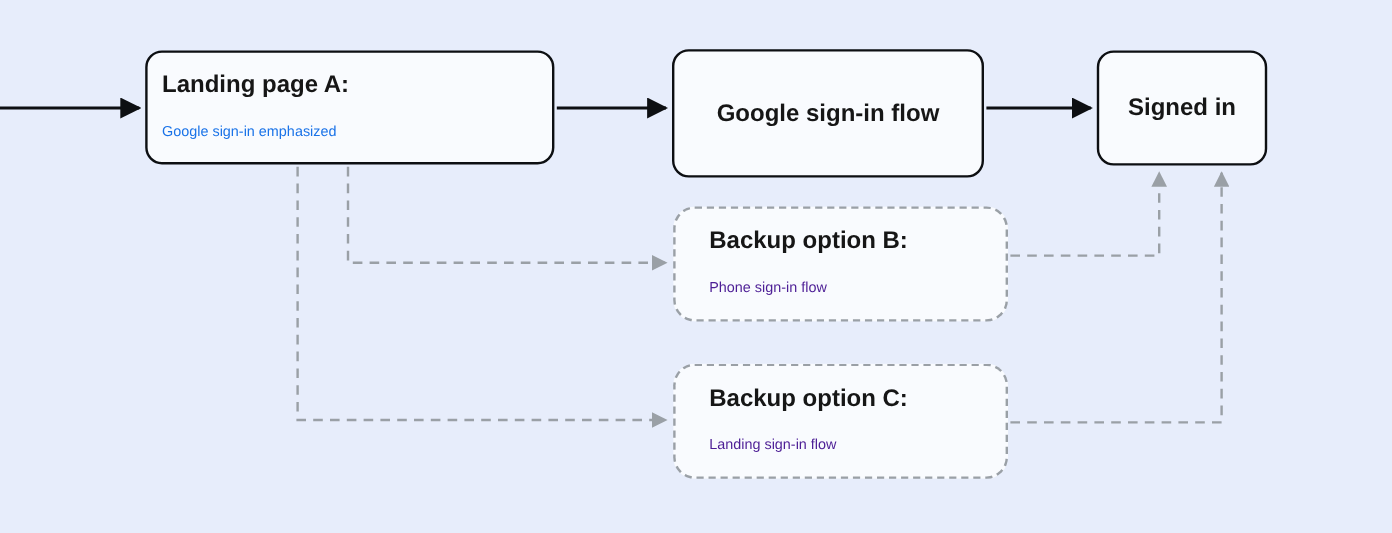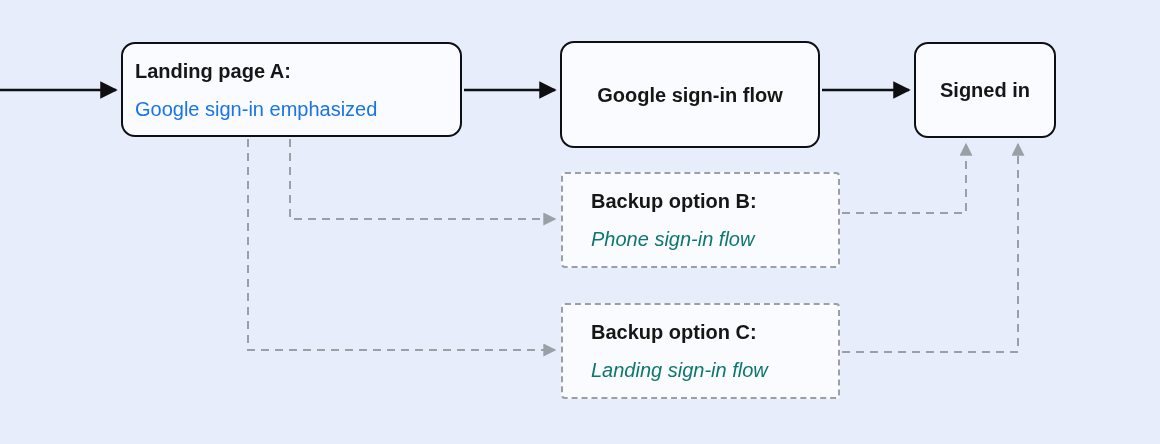--- a/index.html
+++ b/index.html
@@ -29,47 +29,47 @@
     display: flex;
     flex-direction: column;
     justify-content: center;
   }
   .node--solid {
     border: 2.5px solid #0d0f12;
     border-radius: 14px;
   }
   .node--dashed {
     border: 2px dashed #9aa0a6;
-    border-radius: 4px;
+    border-radius: 18px;
   }
   .node--left {
     align-items: flex-start;
     padding: 0 20px 0 28px;
     gap: 12px;
   }
   .node--center {
     align-items: center;
     text-align: center;
     gap: 0;
   }
   .node__title {
     font-size: 20px;
     font-weight: bold;
     color: #161616;
     line-height: 26px;
     white-space: nowrap;
   }
   .node__subtitle {
-    font-size: 20px;
+    font-size: 12px;
     font-weight: normal;
     line-height: 26px;
     white-space: nowrap;
   }
   .subtitle--blue { color: #1a73e8; }
-  .subtitle--gray { color: #0f766e; font-style: italic; }
+  .subtitle--gray { color: #4c1d95; }
 
   #node-landing   { left: 121px; top: 42px;  width: 341px; height: 95px; padding-left: 12px; }
   #node-google    { left: 560px; top: 41px;  width: 260px; height: 107px; }
   #node-signed-in { left: 914px; top: 42px;  width: 142px; height: 96px; }
   #node-backup-b  { left: 561px; top: 172px; width: 279px; height: 96px; }
   #node-backup-c  { left: 561px; top: 303px; width: 279px; height: 96px; }
 </style>
 </head>
 <body>
 

